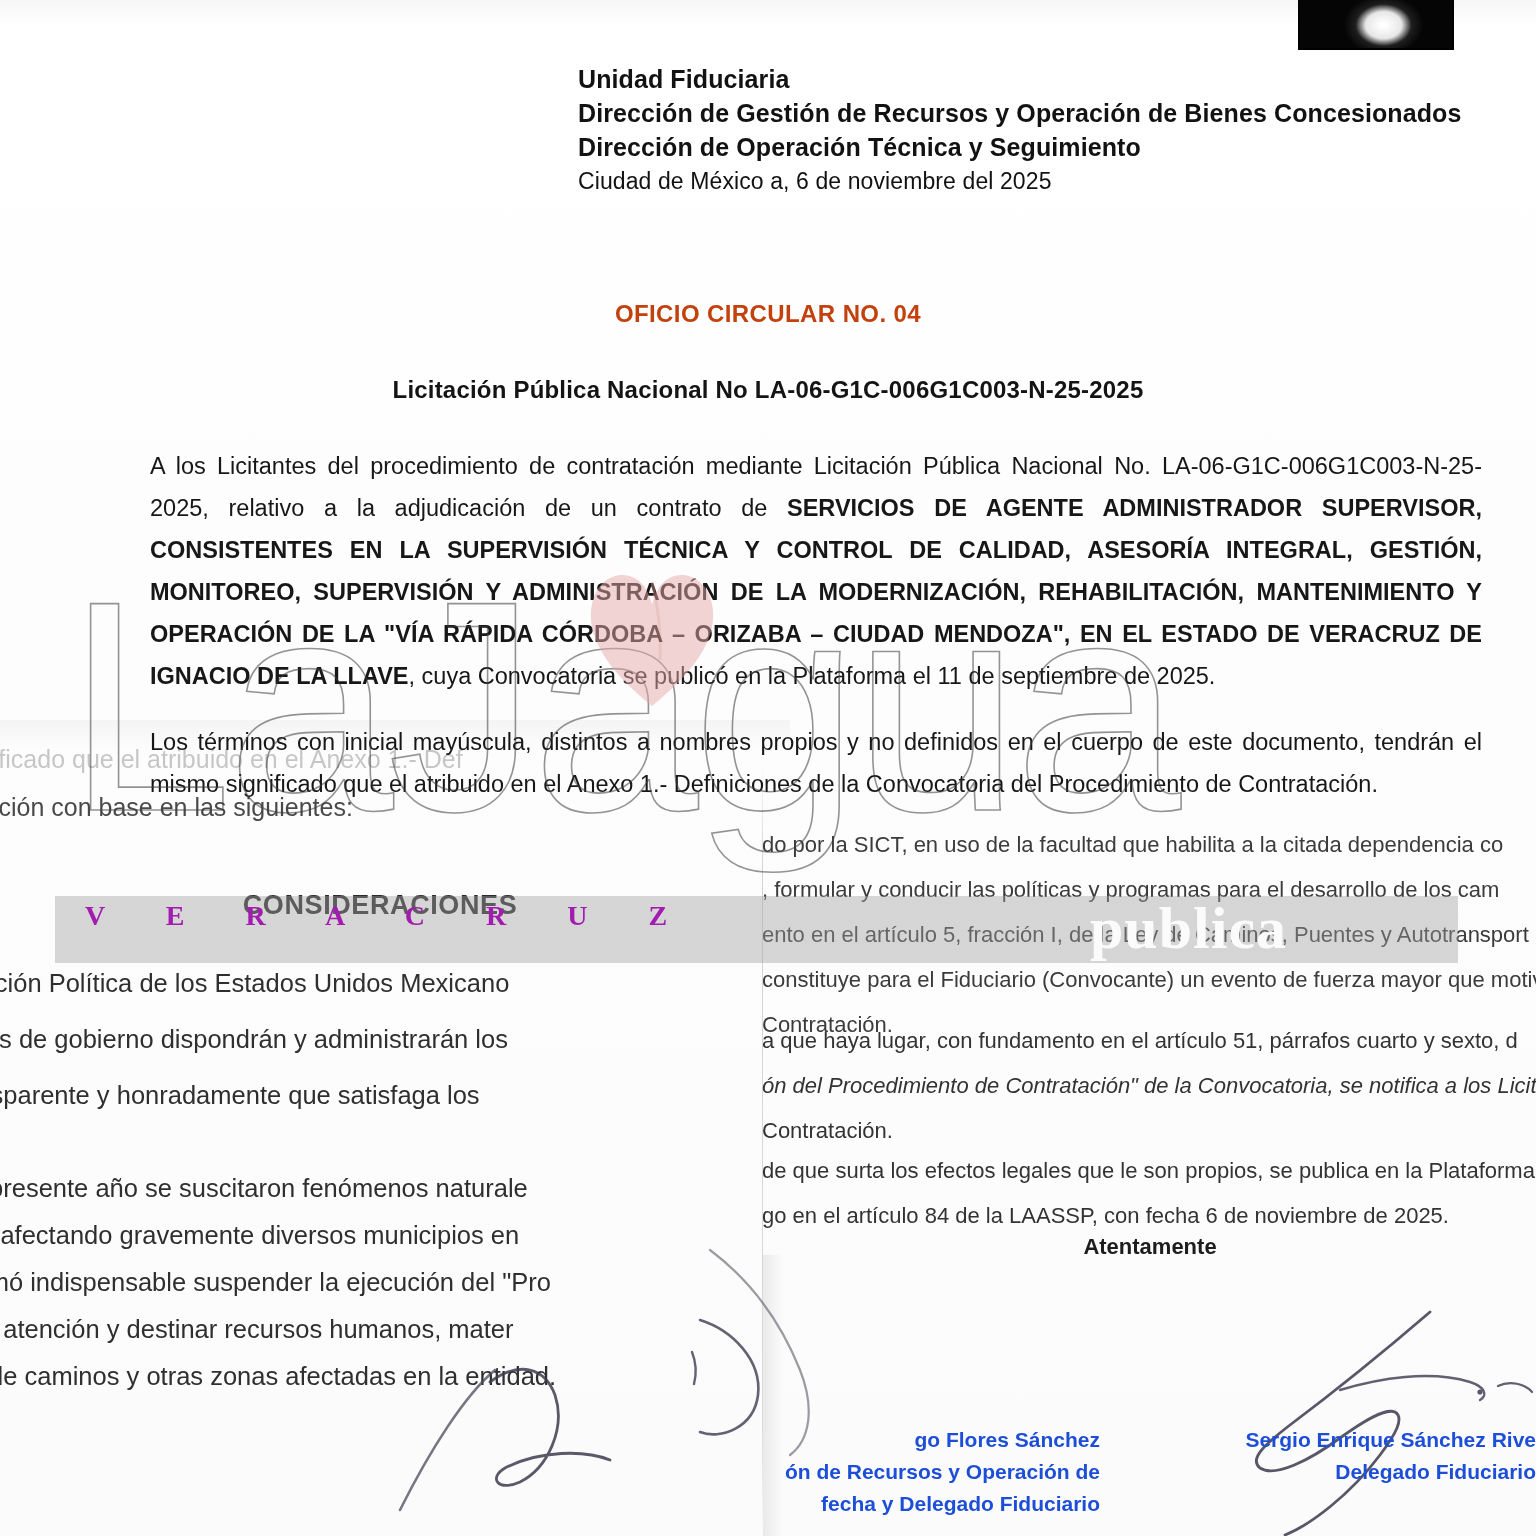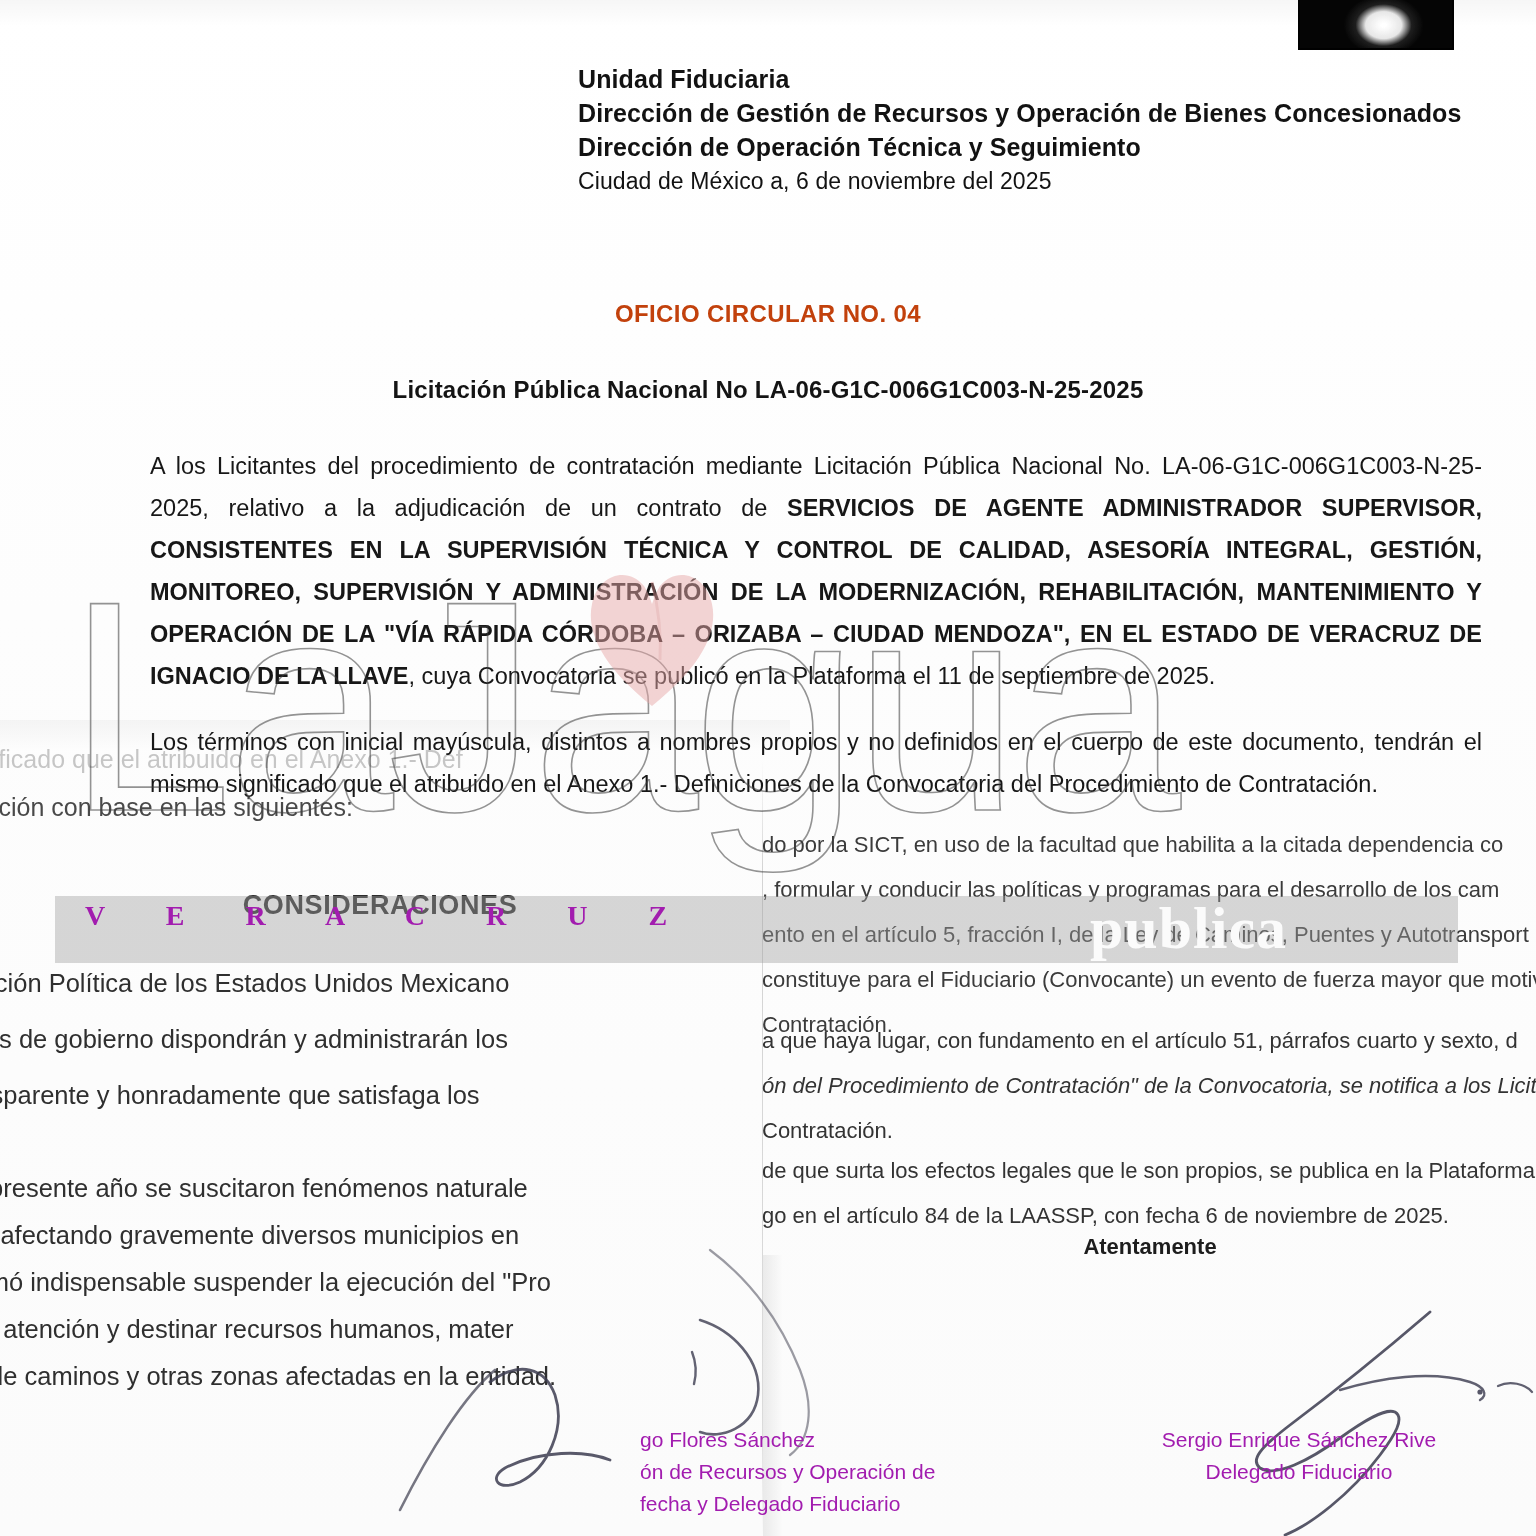--- a/index.html
+++ b/index.html
@@ -110,21 +110,21 @@
   #sheet-seam{
     position:absolute;left:762px;top:760px;width:1px;height:776px;
     background:linear-gradient(180deg,rgba(0,0,0,0) 0%,rgba(0,0,0,.16) 14%,rgba(0,0,0,.13) 86%,rgba(0,0,0,0) 100%);
   }
   #sheet-edge{
     position:absolute;left:763px;top:1255px;width:20px;height:281px;
     background:linear-gradient(90deg,rgba(0,0,0,.07),rgba(0,0,0,0));
   }
 
   
-  .sig-name{font-weight:normal;font-size:21px;line-height:32px;color:#a21caf;}
+  .sig-name{font-weight:bold;font-size:21px;line-height:32px;color:#1d4ed8;text-align:right;}
   #sig-left{
     position:absolute;left:640px;top:1424px;width:460px;text-align:left;
   }
   #sig-left .ln{white-space:nowrap;}
   #sig-right{
     position:absolute;left:1062px;top:1424px;width:474px;text-align:center;
   }
   #sig-right .ln{white-space:nowrap;}
 
   

